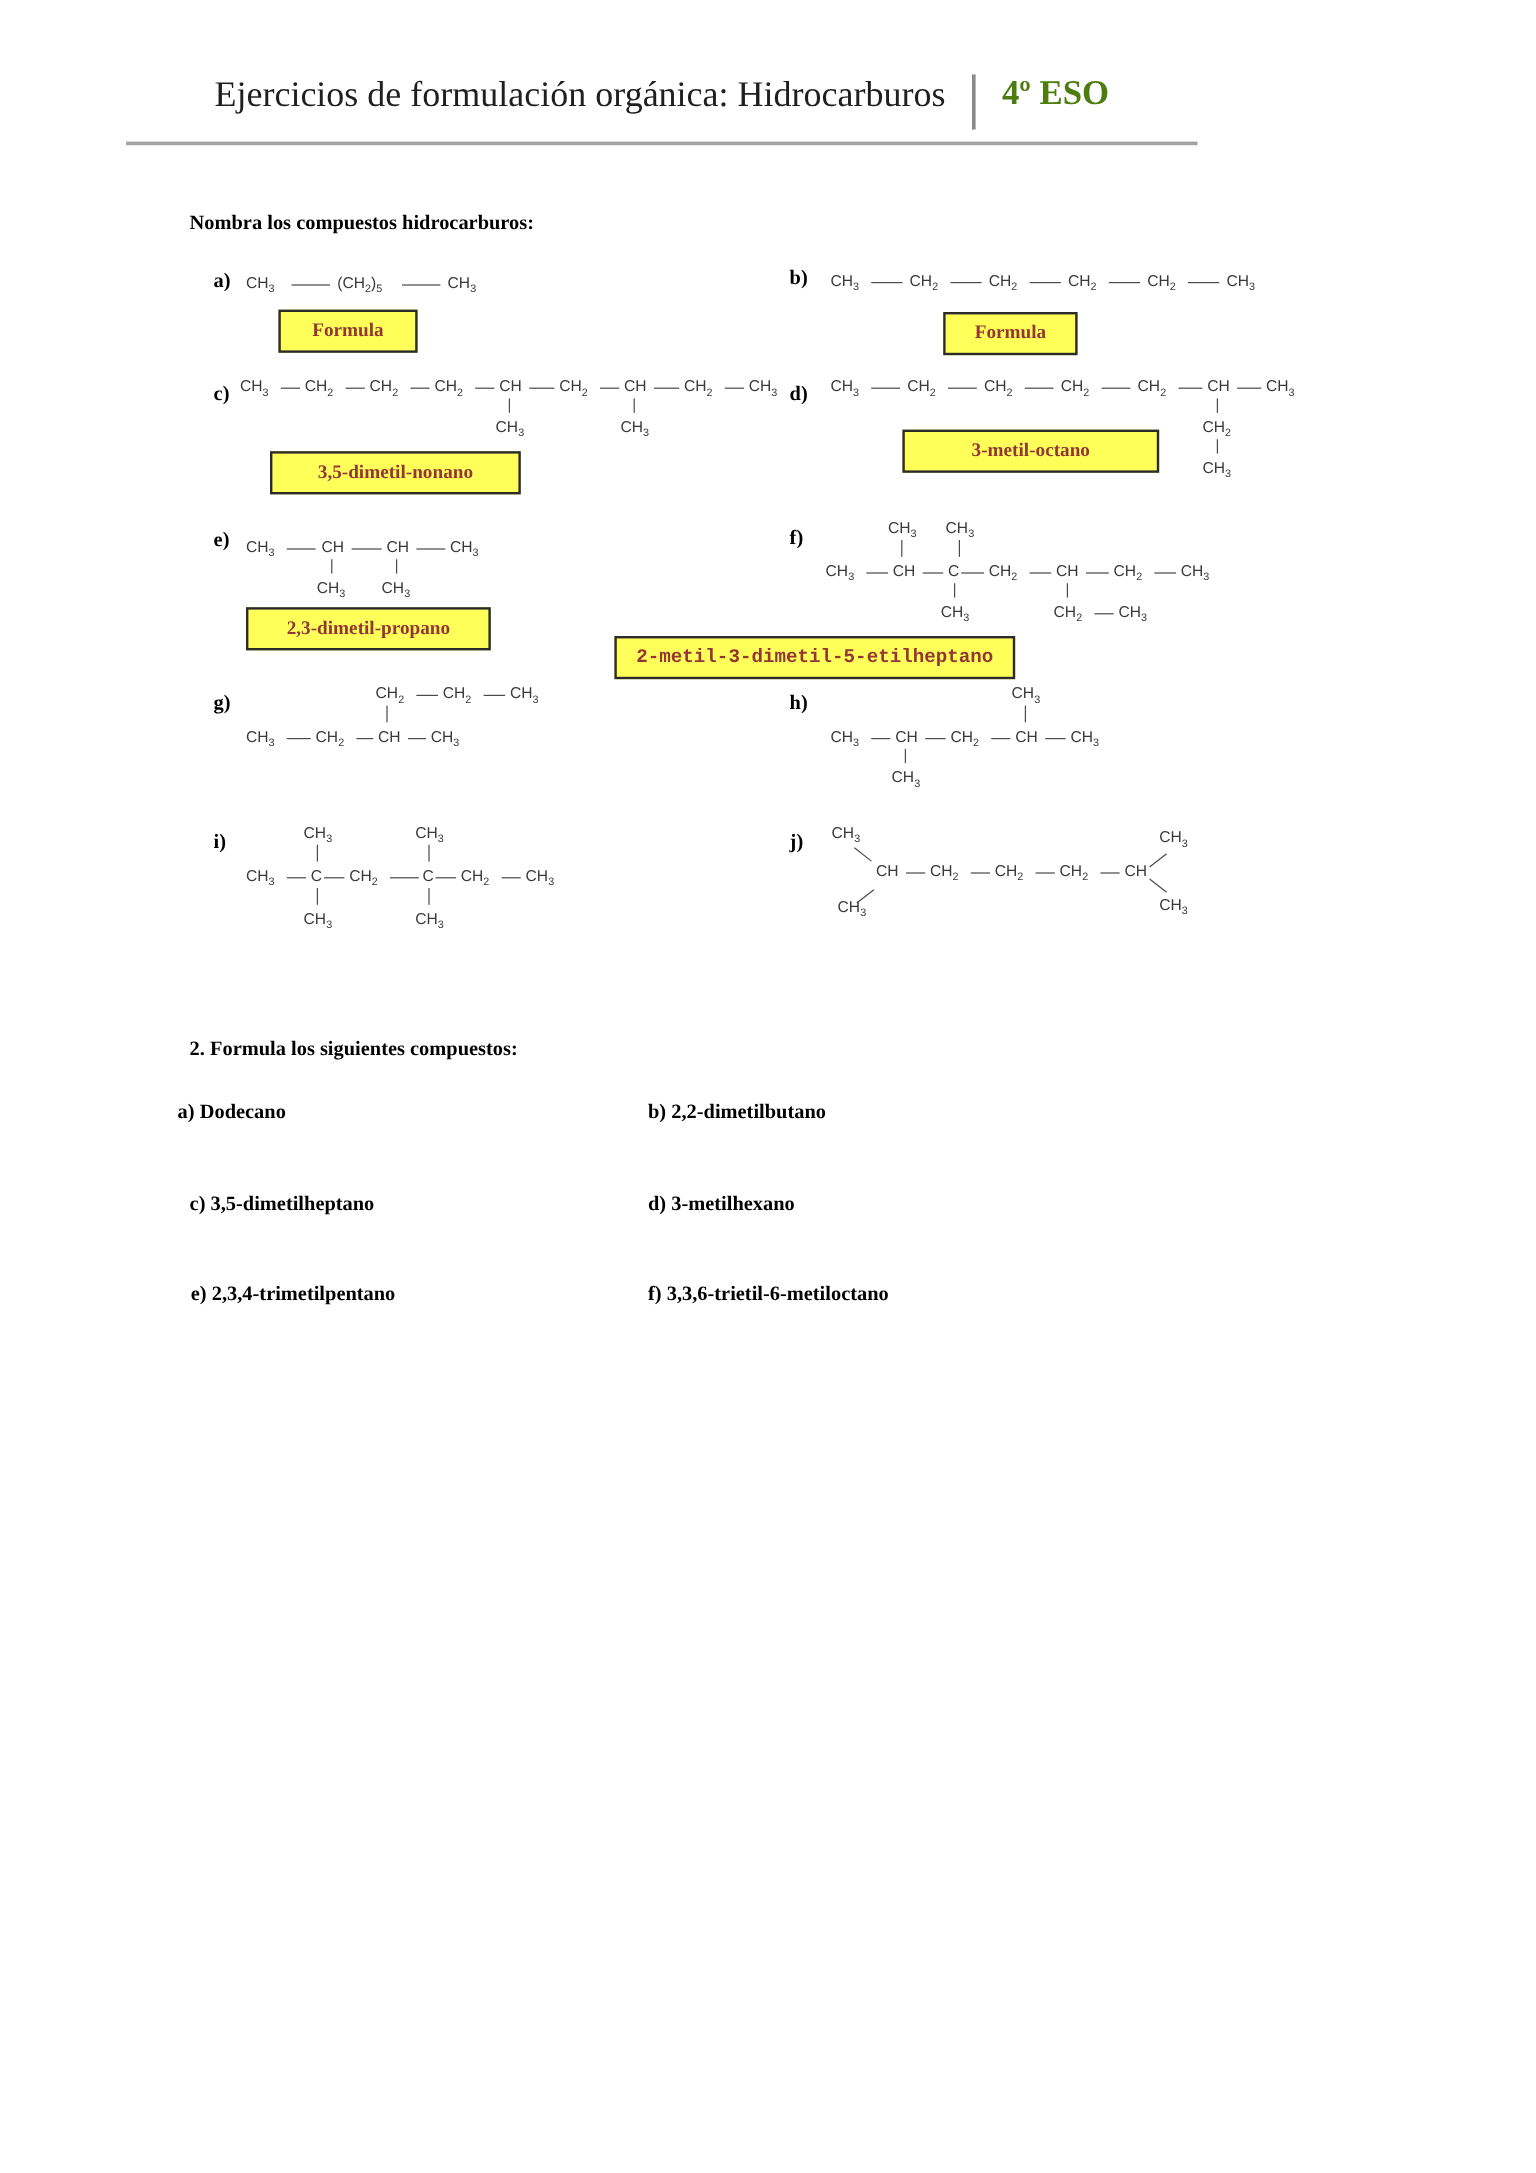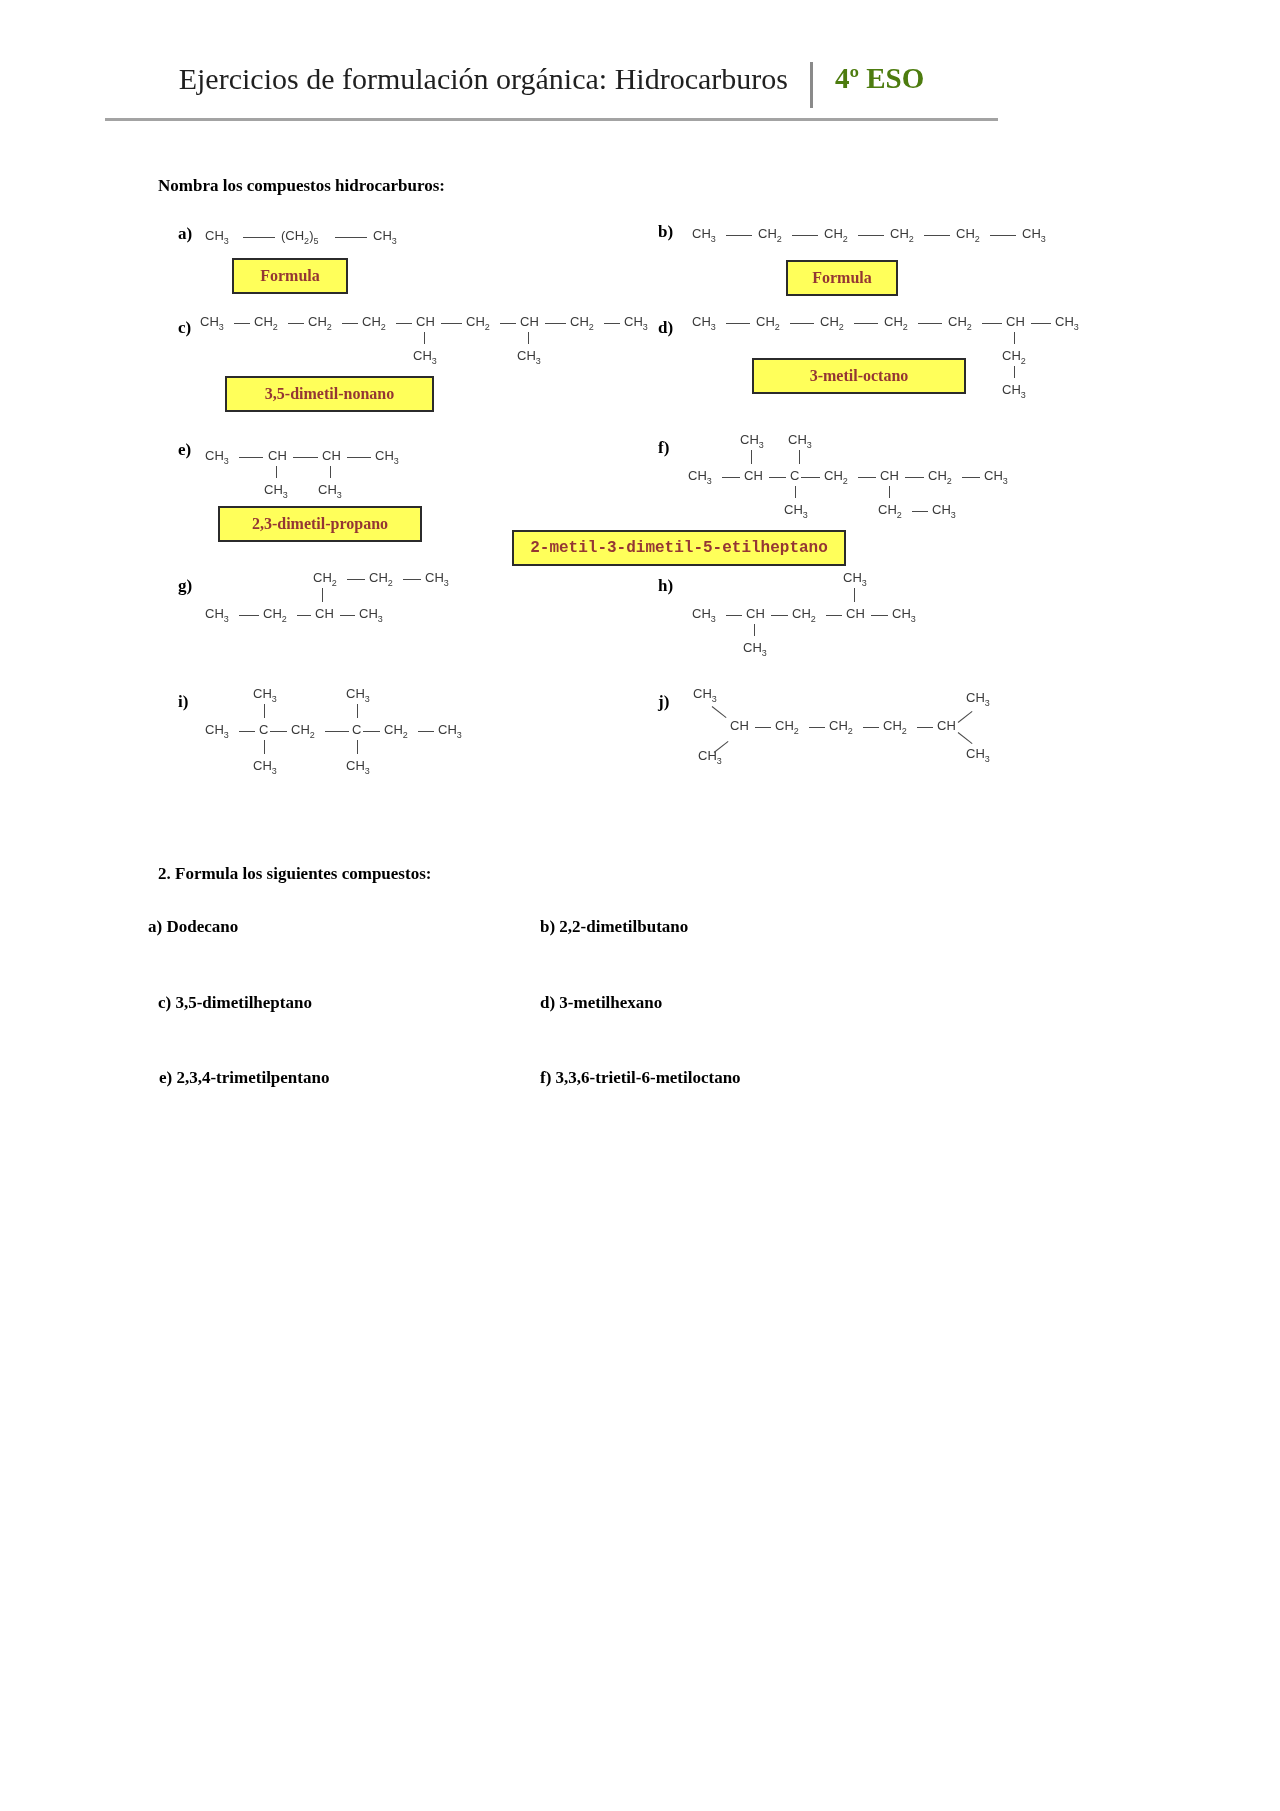--- a/index.html
+++ b/index.html
@@ -114,21 +114,21 @@
       <div class="hb" style="width: 24px; left: 239px; top: 457px;"></div>
       <div class="atom" style="left: 268px; top: 448px;">CH</div>
       <div class="hb" style="width: 25px; left: 293px; top: 457px;"></div>
       <div class="atom" style="left: 322px; top: 448px;">CH</div>
       <div class="hb" style="width: 24px; left: 347px; top: 457px;"></div>
       <div class="atom" style="left: 375px; top: 448px;">CH<sub>3</sub></div>
       <div class="vb" style="height: 12px; left: 276px; top: 466px;"></div>
       <div class="atom" style="left: 264px; top: 482px;">CH<sub>3</sub></div>
       <div class="vb" style="height: 12px; left: 330px; top: 466px;"></div>
       <div class="atom" style="left: 318px; top: 482px;">CH<sub>3</sub></div>
-      <div class="answer" style="left: 218px; top: 506px; width: 200px;">2,3-dimetil-propano</div>
+      <div class="answer" style="left: 205px; top: 506px; width: 200px;">2,3-dimetil-propano</div>
       <div class="ex-label" style="left: 658px; top: 438px;">f)</div>
       <div class="atom" style="left: 740px; top: 432px;">CH<sub>3</sub></div>
       <div class="atom" style="left: 788px; top: 432px;">CH<sub>3</sub></div>
       <div class="vb" style="height: 14px; left: 751px; top: 450px;"></div>
       <div class="vb" style="height: 14px; left: 799px; top: 450px;"></div>
       <div class="atom" style="left: 688px; top: 468px;">CH<sub>3</sub></div>
       <div class="hb" style="width: 18px; left: 722px; top: 477px;"></div>
       <div class="atom" style="left: 744px; top: 468px;">CH</div>
       <div class="hb" style="width: 17px; left: 769px; top: 477px;"></div>
       <div class="atom" style="left: 790px; top: 468px;">C</div>

